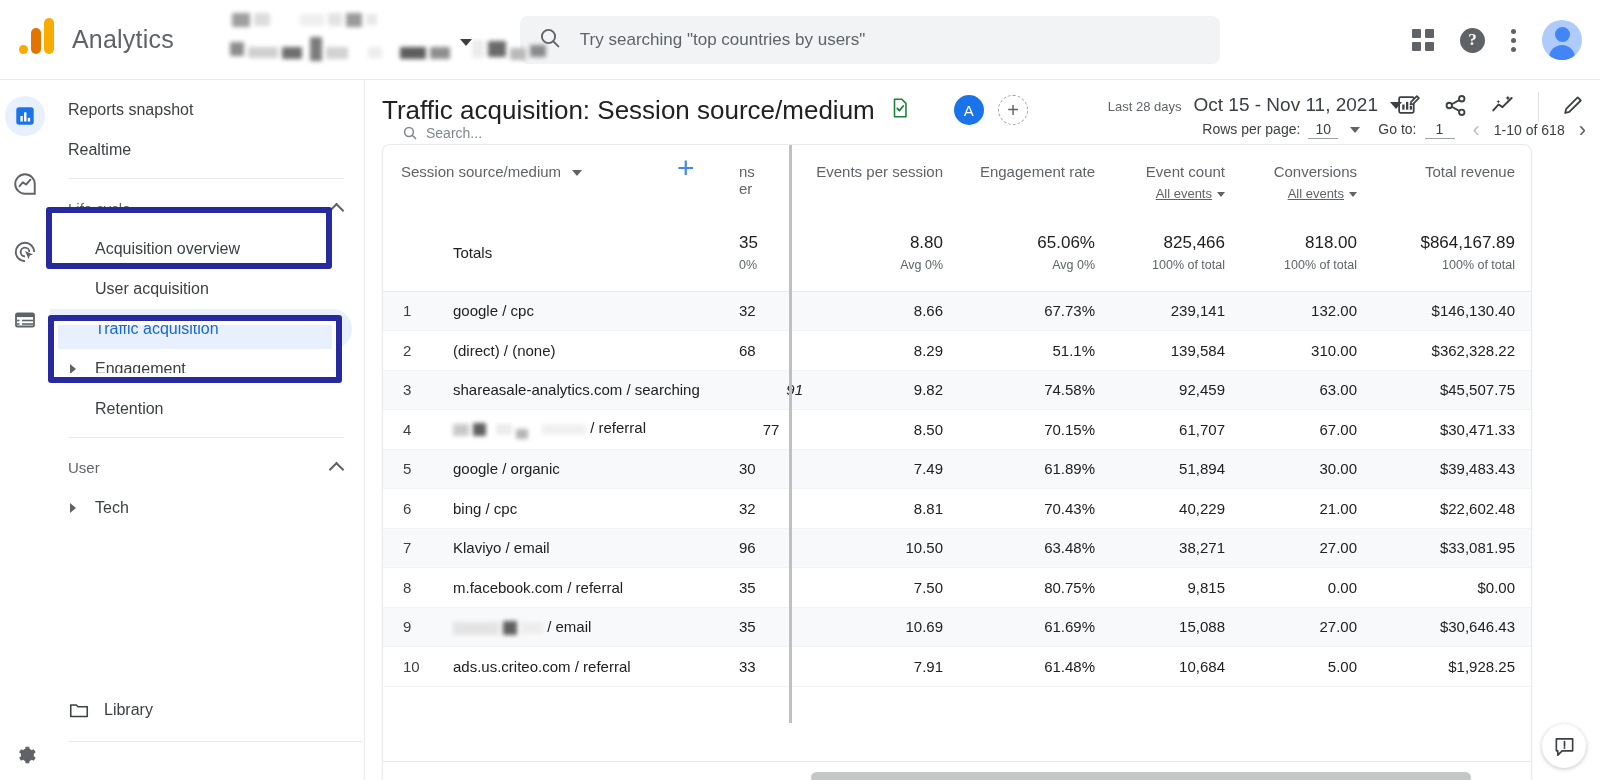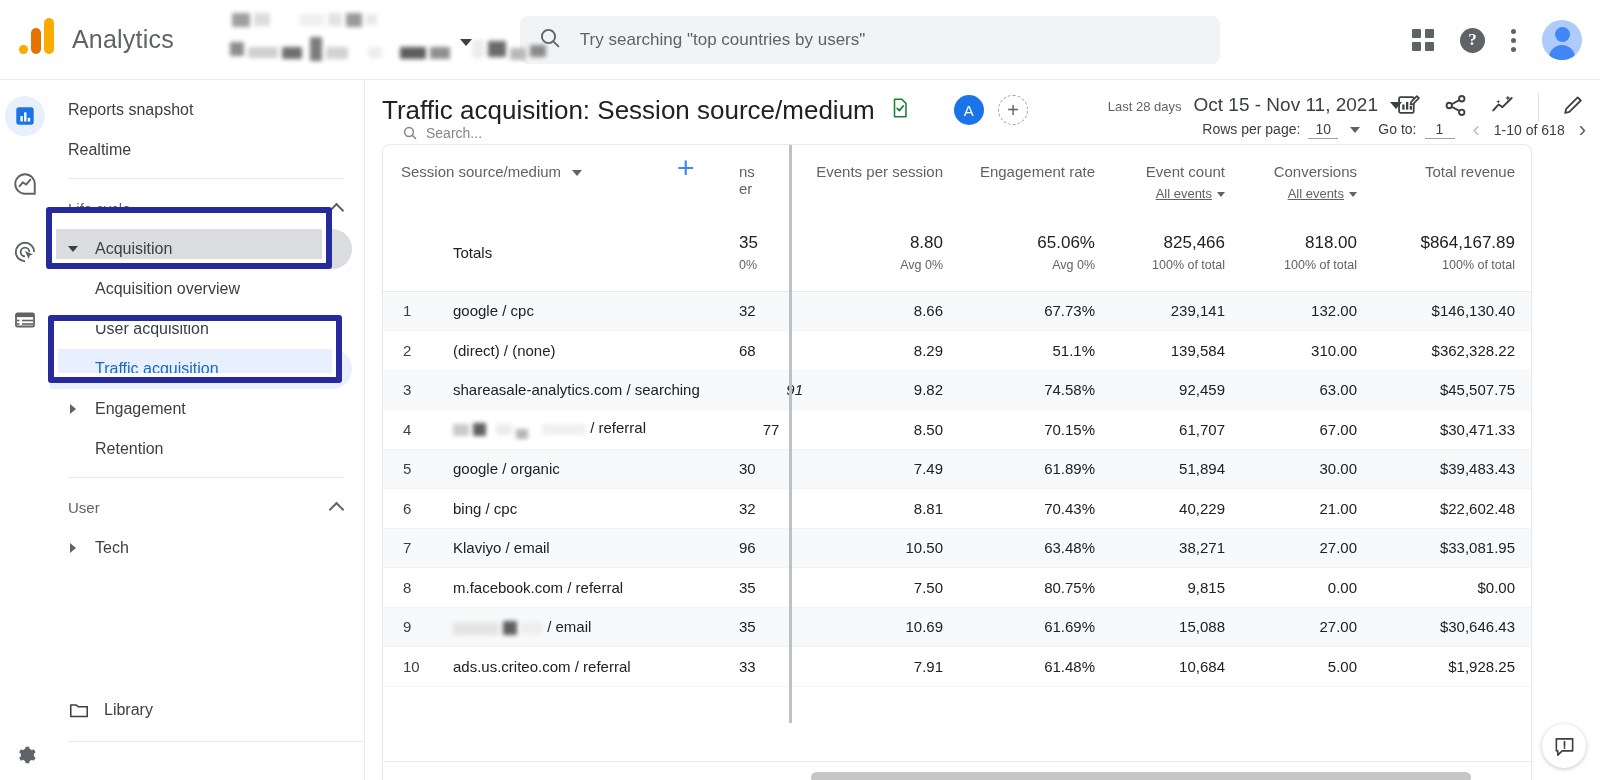--- a/index.html
+++ b/index.html
@@ -354,24 +354,20 @@
     <span>Realtime</span>
   </div>
 
   <div class="nav-divider"></div>
 
   <div class="nav-group">
     <span>Life cycle</span>
     <span class="chev-up"></span>
   </div>
 
-  <div class="nav-row hover" style="padding-left:45px;">
-    <span class="nav-arrow-down"></span>
-    <span>Acquisition</span>
-  </div>
   <div class="nav-row indent">
     <span>Acquisition overview</span>
   </div>
   <div class="nav-row indent">
     <span>User acquisition</span>
   </div>
   <div class="nav-row indent sel">
     <span>Traffic acquisition</span>
   </div>
   <div class="nav-row" style="padding-left:45px;">

